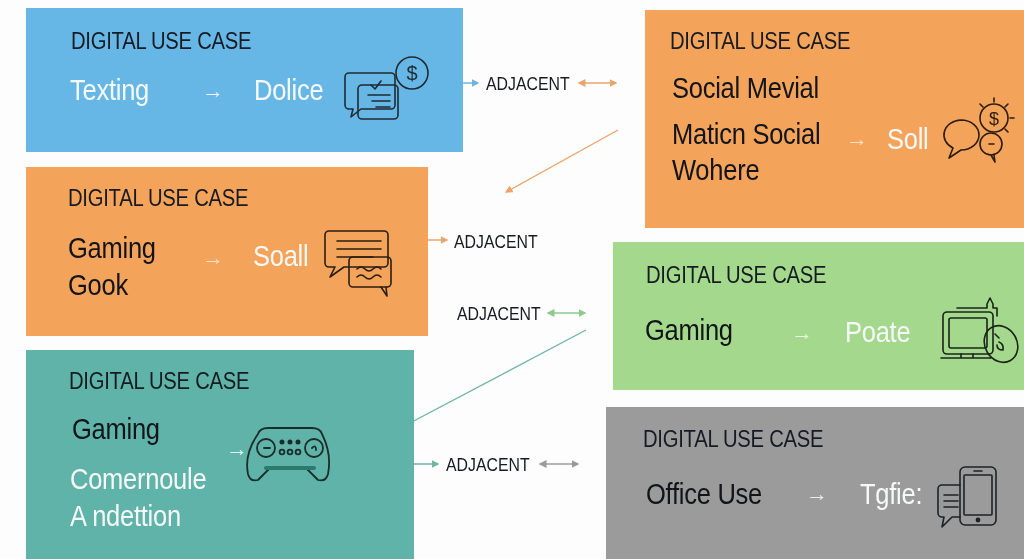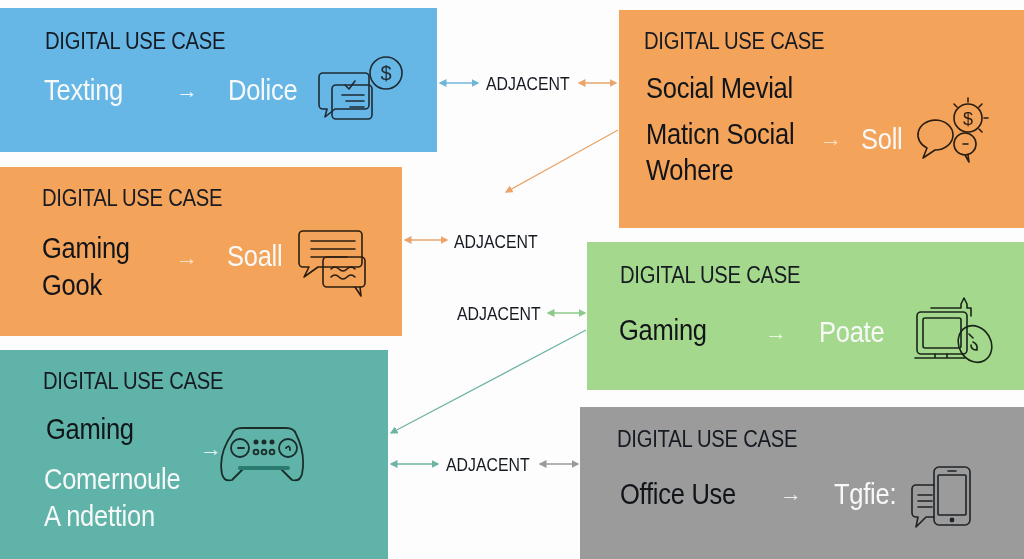--- a/index.html
+++ b/index.html
@@ -1,18 +1,18 @@
 <!DOCTYPE html>
 <html><head>
 <meta charset="utf-8">
 <style>
   * { box-sizing: border-box; margin: 0; padding: 0; }
   html, body { width: 1024px; height: 559px; overflow: hidden; background: #fdfdfd; }
   body { position: relative; font-family: "Liberation Sans", "DejaVu Sans", sans-serif; }
-  .box { position: absolute; }
+  .box { position: absolute; margin-left: 26px; }
   .heading { position: absolute; font-size: 23px; color: #161a22; letter-spacing: -0.3px; transform: scaleX(0.88); transform-origin: left top; white-space: nowrap; }
   .t { position: absolute; font-size: 29px; white-space: nowrap; transform: scaleX(0.88); transform-origin: left top; letter-spacing: -0.3px; }
   .dark { color: #111418; }
   .light { color: #f7f9f8; }
   .arrow { position: absolute; font-size: 22px; line-height: 1; }
   .adj { position: absolute; font-size: 18px; color: #161a22; white-space: nowrap; transform: scaleX(0.88); transform-origin: left top; }
   svg.icon { position: absolute; fill: none; stroke-linecap: round; stroke-linejoin: round; }
   svg.conn { position: absolute; left: 0; top: 0; width: 1024px; height: 559px; pointer-events: none; }
 </style>
 </head>

